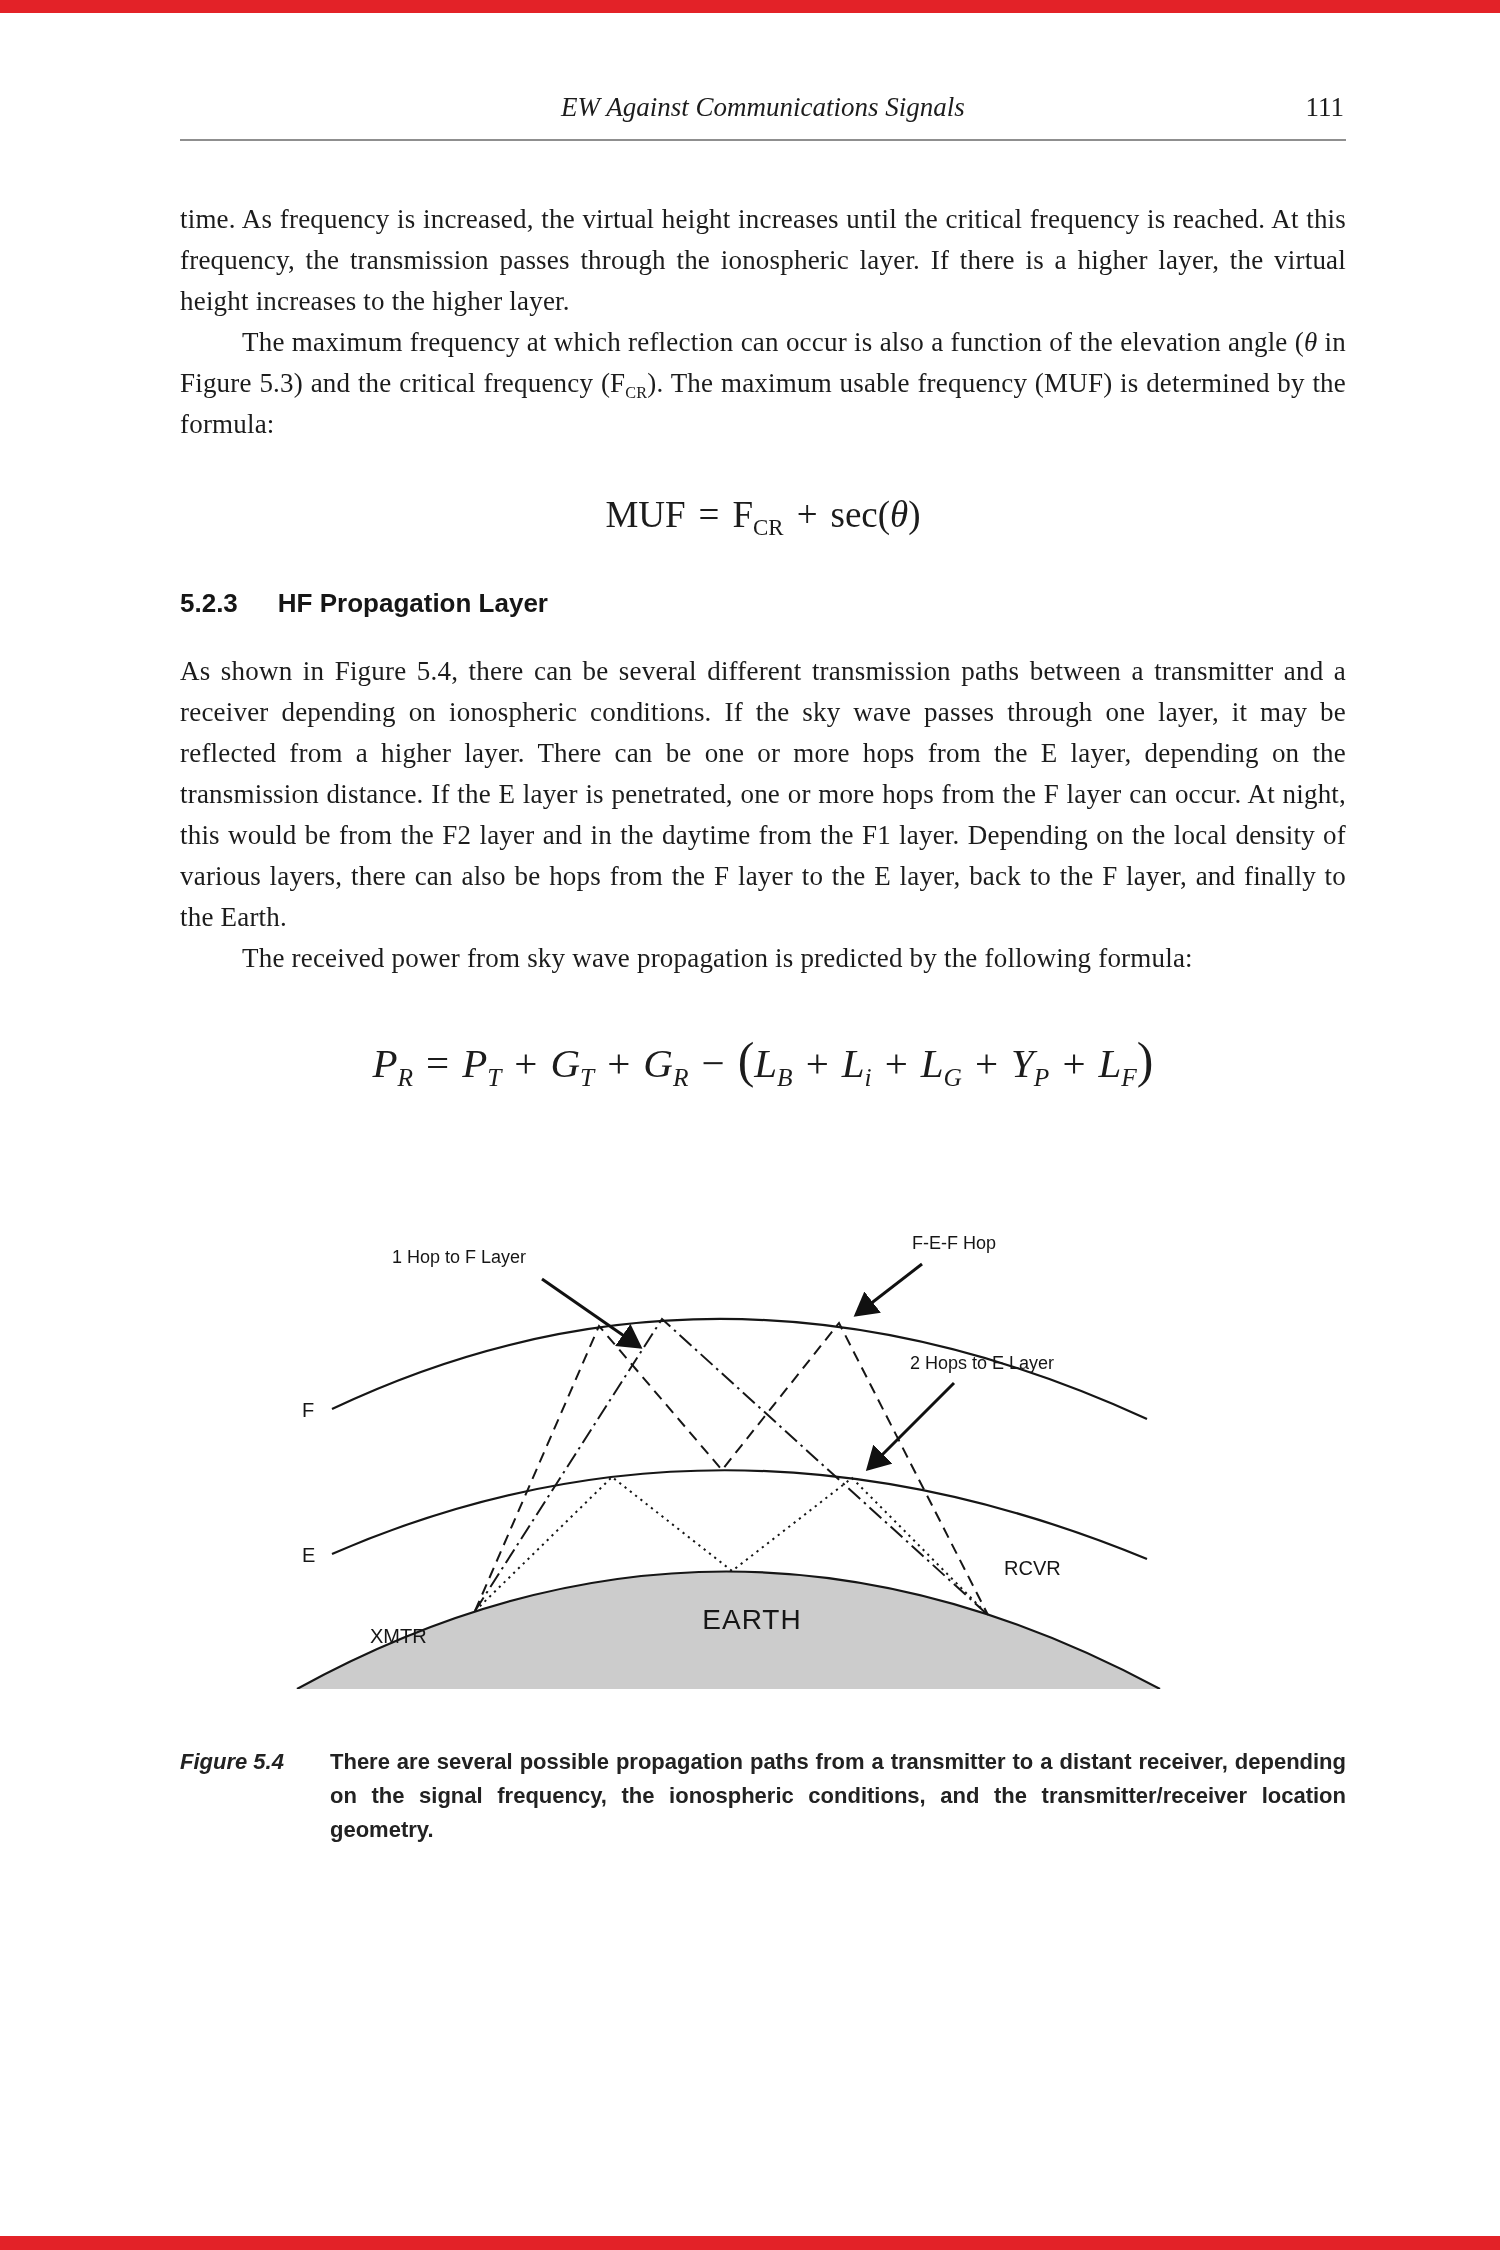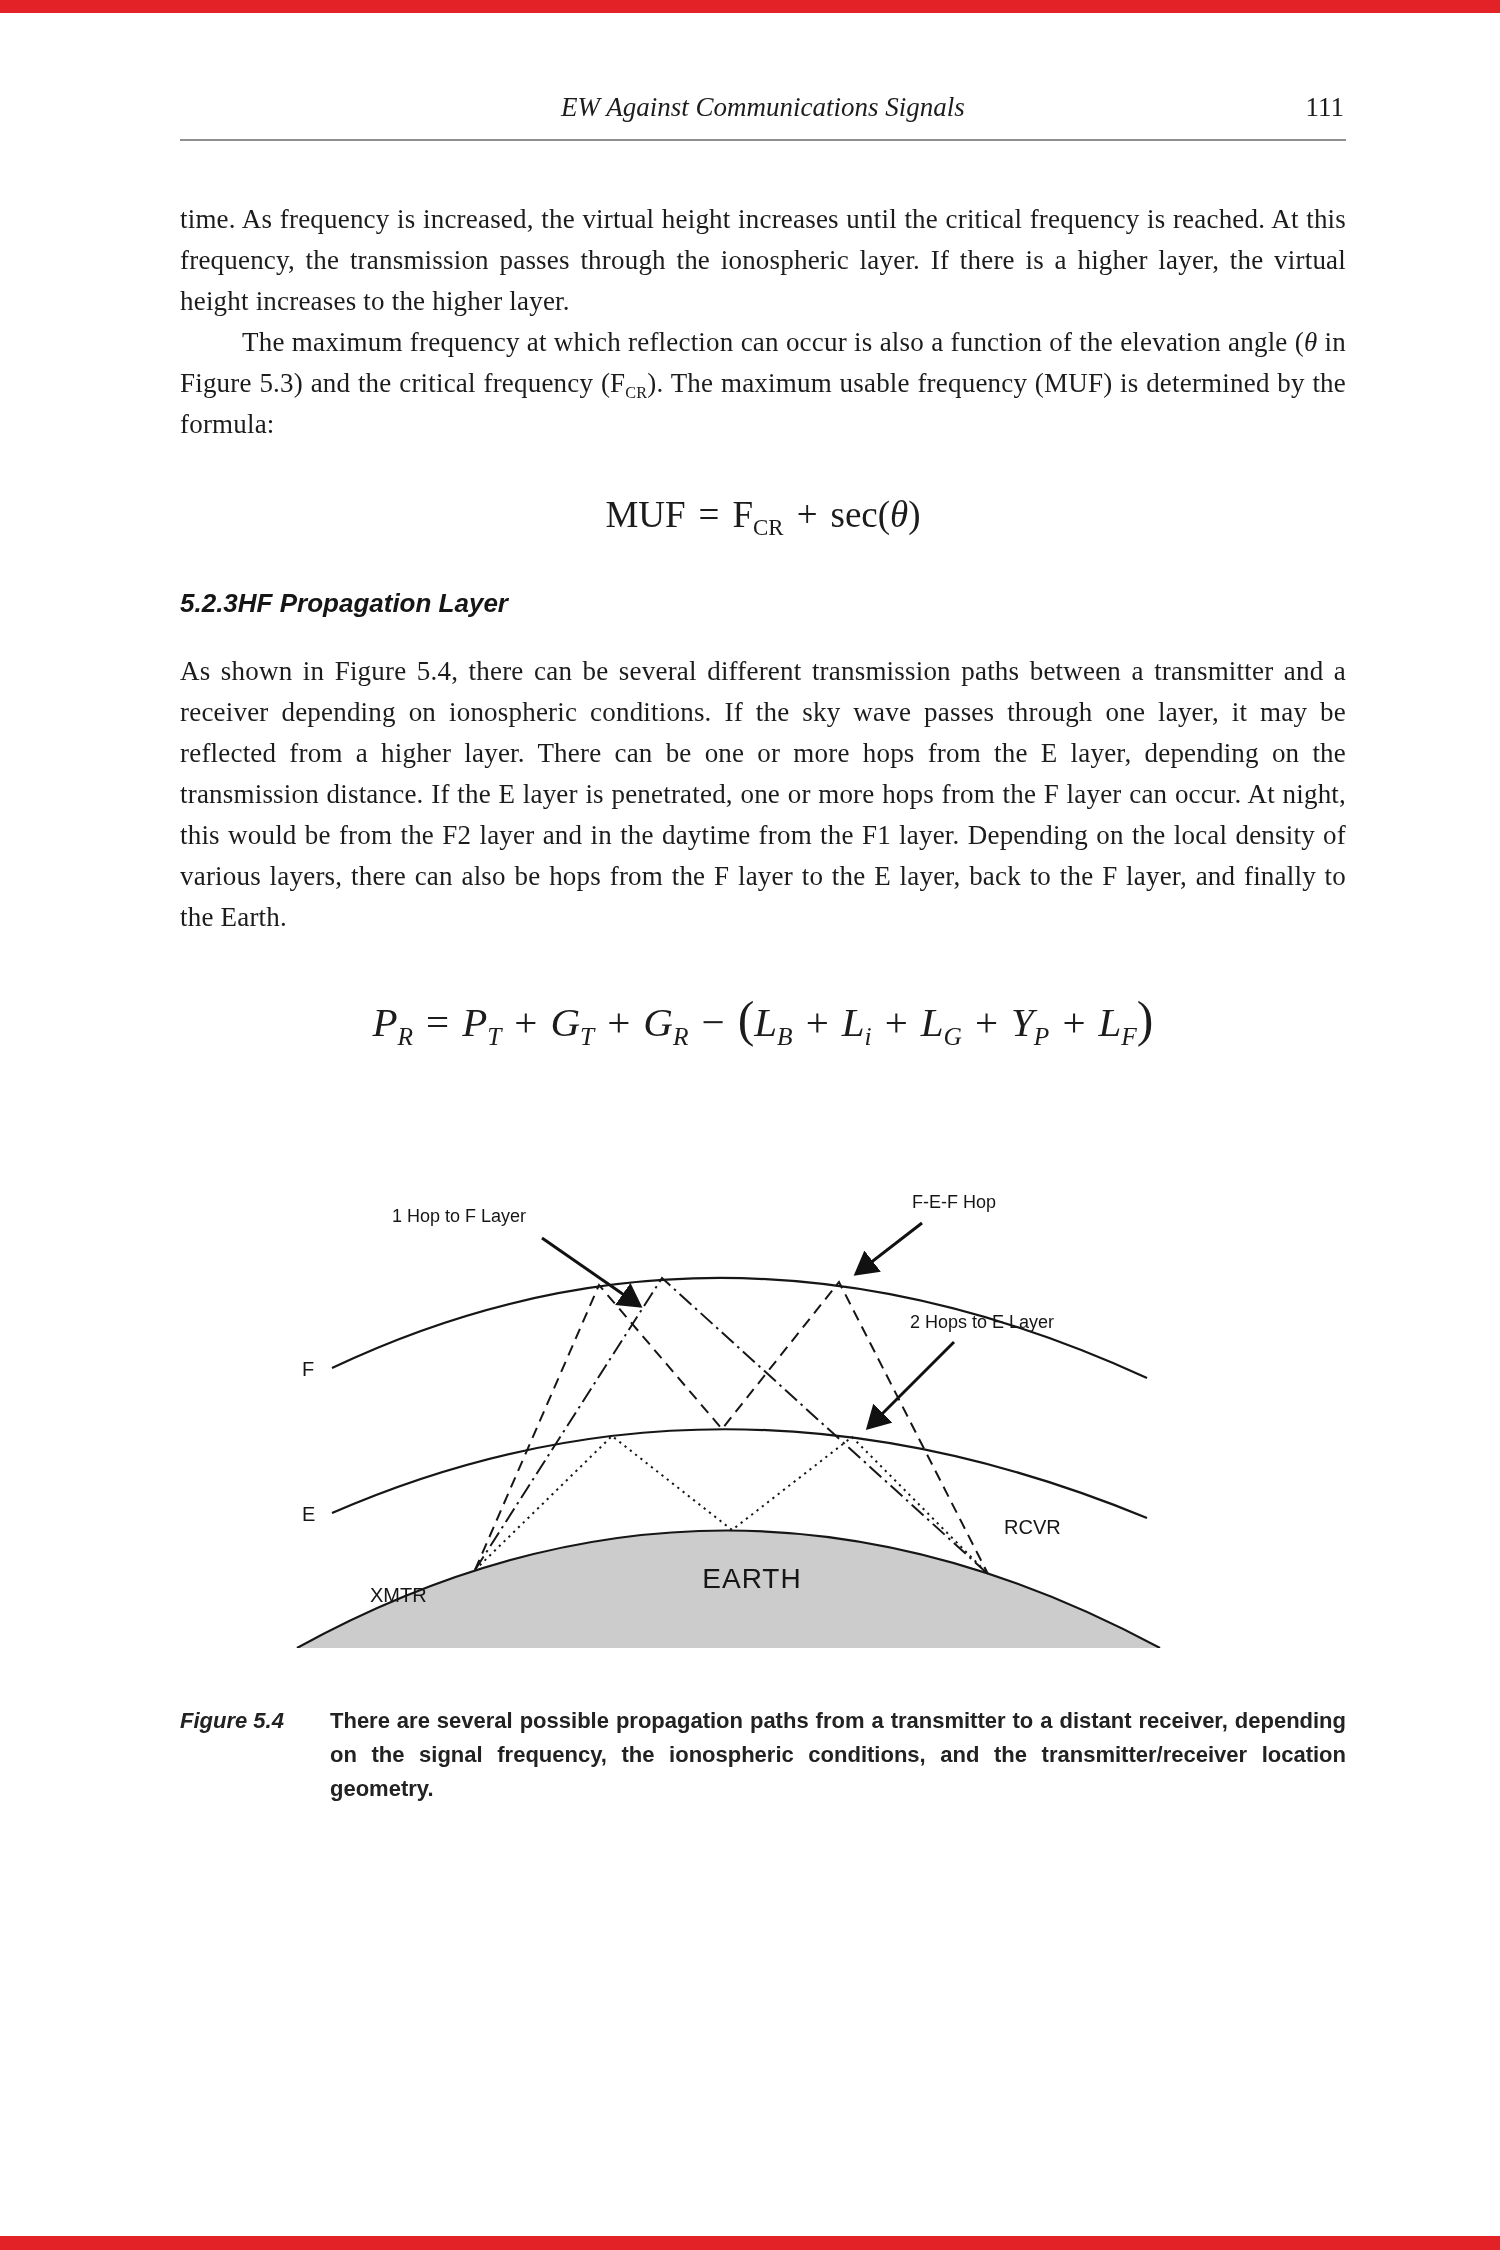--- a/index.html
+++ b/index.html
@@ -28,21 +28,21 @@
   .formula{text-align:center;font-size:37px;margin:48px 0 52px;}
   .formula .tok{white-space:nowrap;}
   .formula .op{margin:0 13px;}
   .formula .it{font-style:italic;}
   .formula sub{font-size:62%;line-height:0;}
   .formula .big{font-size:122%;}
   .formula-pr{font-size:41px;margin:52px 0 0;}
 
   .section-heading{
     font-family:"Liberation Sans",sans-serif;font-size:26px;font-weight:bold;
-    margin:0 0 32px;display:flex;color:#161616;font-style:italic;
+    margin:0 0 32px;display:flex;gap:40px;color:#161616;
   }
 
   .figure{margin:130px 0 0 82px;}
   .diagram text{font-family:"Liberation Sans",sans-serif;fill:#161616;}
   .lbl-small{font-size:18px;}
   .lbl-med{font-size:20px;}
   .lbl-earth{font-size:28px;letter-spacing:1px;}
   .layer{fill:none;stroke:#161616;stroke-width:2.2;}
   .ppath{fill:none;stroke:#161616;stroke-width:2;}
   .ann-arrow{stroke:#111111;stroke-width:3;fill:none;}
@@ -73,20 +73,21 @@
 
     <div class="formula"><span class="tok"><span>MUF</span></span><span class="tok op"><span>=</span></span><span class="tok"><span>F</span><sub>CR</sub></span><span class="tok op"><span>+</span></span><span class="tok"><span>sec(</span></span><span class="tok it"><span>θ</span></span><span class="tok"><span>)</span></span></div>
 
     <h3 class="section-heading">
       <span class="sec-num">5.2.3</span>
       <span class="sec-title">HF Propagation Layer</span>
     </h3>
 
     <p class="body-p">As shown in Figure 5.4, there can be several different transmission paths between a transmitter and a receiver depending on ionospheric conditions. If the sky wave passes through one layer, it may be reflected from a higher layer. There can be one or more hops from the E layer, depending on the transmission distance. If the E layer is penetrated, one or more hops from the F layer can occur. At night, this would be from the F2 layer and in the daytime from the F1 layer. Depending on the local density of various layers, there can also be hops from the F layer to the E layer, back to the F layer, and finally to the Earth.</p>
 
+    <p class="body-p indent">The received power from sky wave propagation is predicted by the following formula:</p>
 
     <div class="formula formula-pr"><span class="tok it"><span>P</span><sub class="it">R</sub></span><span class="tok op"><span>=</span></span><span class="tok it"><span>P</span><sub class="it">T</sub></span><span class="tok op"><span>+</span></span><span class="tok it"><span>G</span><sub class="it">T</sub></span><span class="tok op"><span>+</span></span><span class="tok it"><span>G</span><sub class="it">R</sub></span><span class="tok op"><span>−</span></span><span class="tok big"><span>(</span></span><span class="tok it"><span>L</span><sub class="it">B</sub></span><span class="tok op"><span>+</span></span><span class="tok it"><span>L</span><sub class="it">i</sub></span><span class="tok op"><span>+</span></span><span class="tok it"><span>L</span><sub class="it">G</sub></span><span class="tok op"><span>+</span></span><span class="tok it"><span>Y</span><sub class="it">P</sub></span><span class="tok op"><span>+</span></span><span class="tok it"><span>L</span><sub class="it">F</sub></span><span class="tok big"><span>)</span></span></div>
 
     <div class="figure">
       <svg class="diagram" width="900" height="470" viewBox="0 0 900 470">
         <defs>
           <marker id="arrowhead" markerWidth="9" markerHeight="9" refX="7" refY="4.5" orient="auto">
             <path d="M0,0 L8,4.5 L0,9 z" fill="#111111"></path>
           </marker>
         </defs>

